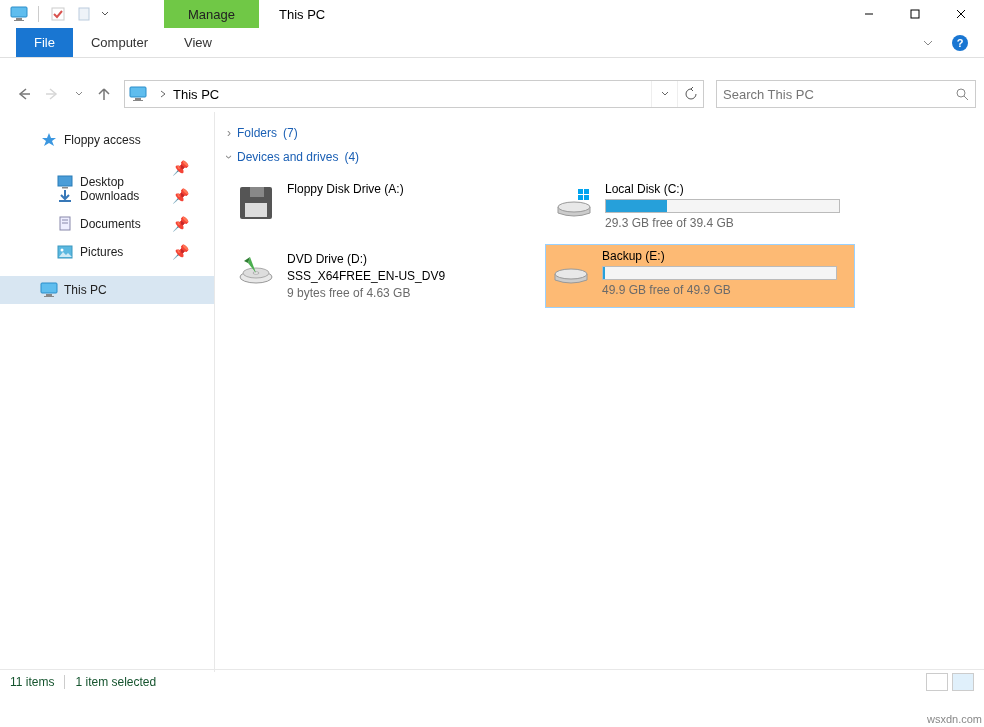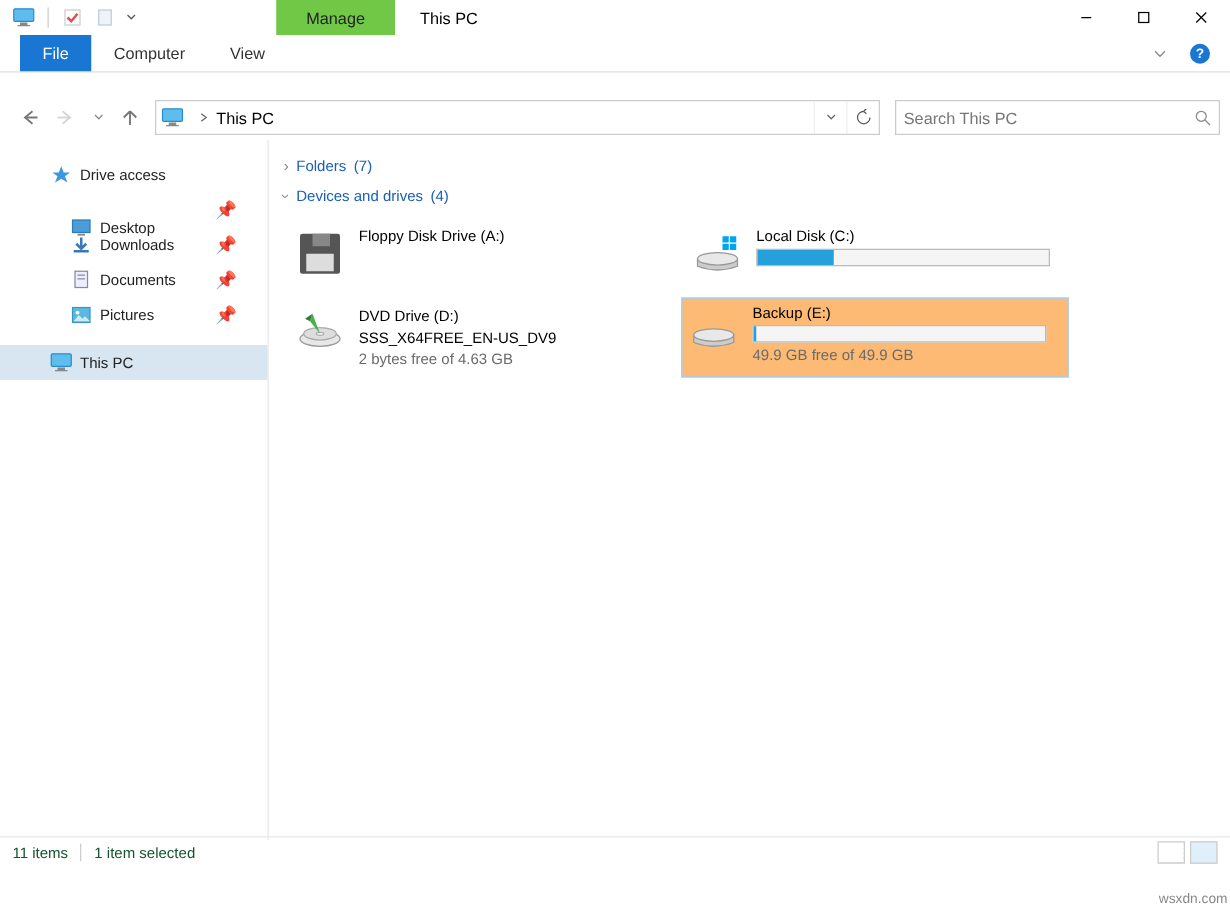--- a/index.html
+++ b/index.html
@@ -3,21 +3,21 @@
 <meta charset="utf-8">
 <style>
   * { box-sizing: border-box; margin: 0; padding: 0; font-family: "Segoe UI", Tahoma, sans-serif; font-size: 12px; }
   body { background: #fff; width: 984px; height: 727px; overflow: hidden; position: relative; }
 
   
   .titlebar { height: 28px; display: flex; align-items: center; background: #fff; }
   .qat { display: flex; align-items: center; padding-left: 8px; gap: 4px; }
   .qat .ico-box { width: 22px; height: 22px; display: flex; align-items: center; justify-content: center; }
   .qat-divider { width: 1px; height: 16px; background: #ccc; margin: 0 4px; }
-  .title-tab-wrap { display: flex; align-items: center; height: 100%; margin-left: 110px; }
+  .title-tab-wrap { display: flex; align-items: center; height: 100%; margin-left: 53px; }
   .manage-tab { background: #70c846; color: #222; height: 28px; padding: 0 24px; display: flex; align-items: center; font-size: 13px; }
   .title-text { margin-left: 20px; font-size: 13px; color: #000; }
   .winctrl { margin-left: auto; display: flex; }
   .winctrl div { width: 46px; height: 28px; display: flex; align-items: center; justify-content: center; }
 
   
   .ribbon { height: 30px; display: flex; align-items: stretch; background: #fff; border-bottom: 1px solid #e0e0e0; padding-left: 16px; }
   .ribbon-tab { padding: 0 18px; font-size: 13px; display: flex; align-items: center; color: #333; }
   .ribbon-tab.file { background: #1976d2; color: #fff; font-weight: normal; }
   .ribbon-tab.drive { border-top: none; }
@@ -200,21 +200,21 @@
 
 <div class="split">
   <div class="sidebar">
     <div class="side-group">
       <div class="side-item">
         <span class="side-ico">
             <svg width="16" height="16">
               <path d="M8 1 L10 6 L15 6 L11 9 L13 14 L8 11 L3 14 L5 9 L1 6 L6 6 Z" fill="#3b97e0"></path>
             </svg>
           </span>
-        <span>Drive access</span>
+        <span>Floppy access</span>
       </div>
       <div class="side-item sub">
         <span style="display:flex;align-items:center;margin-top:28px;">
             <span class="side-ico">
               <svg width="16" height="14">
                 <rect x="1" y="1" width="14" height="10" fill="#4a9dd8" stroke="#2a7db8"></rect>
                 <rect x="5" y="12" width="6" height="1.5" fill="#888"></rect>
               </svg>
             </span>
             <span>Desktop</span>
@@ -312,37 +312,38 @@
                 <rect x="24" y="12" width="5" height="5"></rect>
                 <rect x="30" y="12" width="5" height="5"></rect>
               </g>
             </svg>
         </div>
         <div class="drive-info">
           <div class="drive-name">Local Disk (C:)</div>
           <div class="drive-bar">
               <div class="drive-bar-fill" style="width:26%;"></div>
             </div>
+          <div class="drive-free">29.3 GB free of 39.4 GB</div>
         </div>
       </div>
 
       <div class="drive">
         <div class="drive-ico">
           <svg width="40" height="40" viewBox="0 0 40 40">
               <ellipse cx="20" cy="24" rx="16" ry="6" fill="#e8e8e8" stroke="#999"></ellipse>
               <ellipse cx="20" cy="20" rx="13" ry="5" fill="#ddd" stroke="#aaa"></ellipse>
               <ellipse cx="20" cy="20" rx="3" ry="1.2" fill="#fff" stroke="#aaa"></ellipse>
               <path d="M12 10 L20 20 L14 4 Z" fill="#4caf50"></path>
               <path d="M14 4 L12 10 L8 8 Z" fill="#2e7d32"></path>
             </svg>
         </div>
         <div class="drive-info">
           <div class="drive-name">DVD Drive (D:)</div>
           <div class="drive-name">SSS_X64FREE_EN-US_DV9</div>
-          <div class="drive-free">2 bytes free of 4.63 GB</div>
+          <div class="drive-free">9 bytes free of 4.63 GB</div>
         </div>
       </div>
 
       <div class="drive sel">
         <div class="drive-ico">
           <svg width="40" height="40" viewBox="0 0 40 40">
               <path d="M4 24 Q20 30 36 24 L36 30 Q20 36 4 30 Z" fill="#ccc" stroke="#999"></path>
               <ellipse cx="20" cy="24" rx="16" ry="5" fill="#e8e8e8" stroke="#999"></ellipse>
             </svg>
         </div>

